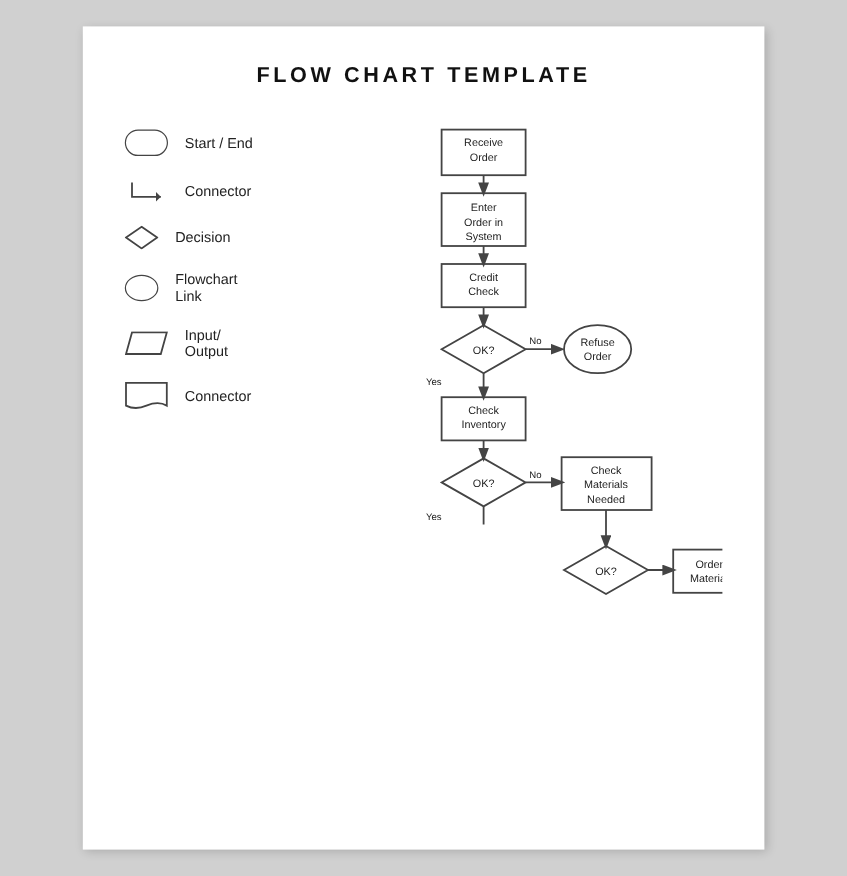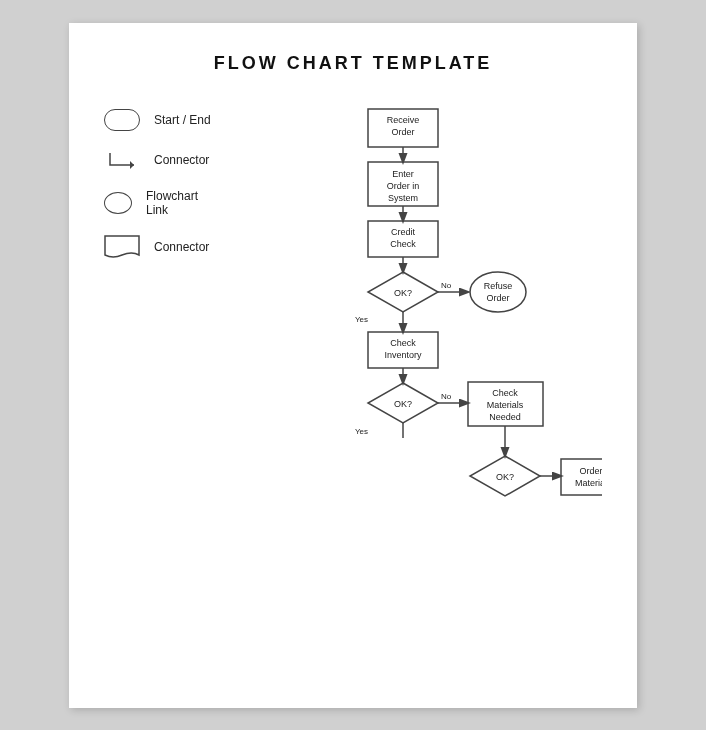--- a/index.html
+++ b/index.html
@@ -149,26 +149,42 @@
       <div class="legend-item">
         <div class="shape-connector">
           <svg class="connector-svg" viewBox="0 0 36 22" xmlns="http://www.w3.org/2000/svg">
             <polyline points="6,4 6,16 30,16" fill="none" stroke="#444" stroke-width="1.5"></polyline>
             <polygon points="26,12 30,16 26,20" fill="#444"></polygon>
           </svg>
         </div>
         <span class="legend-label">Connector</span>
       </div>
 
+      <div class="legend-item">
+        <div class="shape-diamond">
+          <svg class="diamond-svg" viewBox="0 0 28 20" xmlns="http://www.w3.org/2000/svg">
+            <polygon points="14,1 27,10 14,19 1,10" fill="none" stroke="#444" stroke-width="1.5"></polygon>
+          </svg>
+        </div>
+        <span class="legend-label">Decision</span>
+      </div>
 
       <div class="legend-item">
         <div class="shape-circle"></div>
         <span class="legend-label">Flowchart<br>Link</span>
       </div>
 
+      <div class="legend-item">
+        <div class="shape-parallelogram">
+          <svg class="parallelogram-svg" viewBox="0 0 36 20" xmlns="http://www.w3.org/2000/svg">
+            <polygon points="6,1 35,1 30,19 1,19" fill="none" stroke="#444" stroke-width="1.5"></polygon>
+          </svg>
+        </div>
+        <span class="legend-label">Input/<br>Output</span>
+      </div>
 
       <div class="legend-item">
         <div class="shape-document">
           <svg class="document-svg" viewBox="0 0 36 24" xmlns="http://www.w3.org/2000/svg">
             <path d="M1,1 L35,1 L35,20 Q28,16 18,20 Q9,24 1,20 Z" fill="none" stroke="#444" stroke-width="1.5"></path>
           </svg>
         </div>
         <span class="legend-label">Connector</span>
       </div>
     </div>

